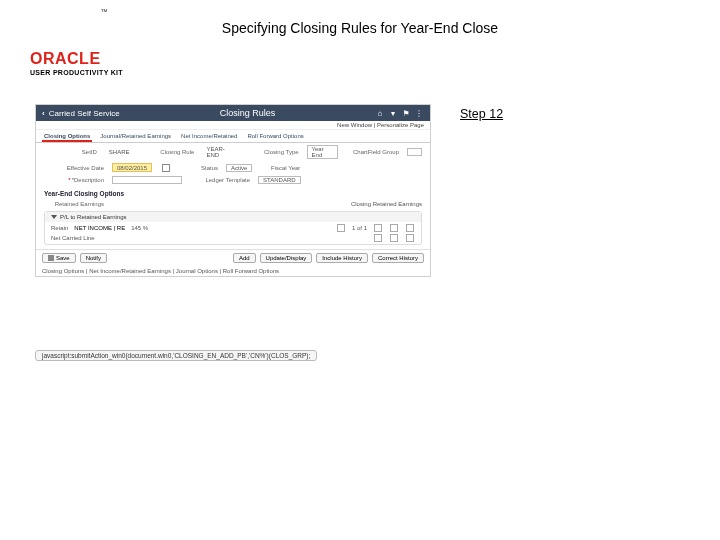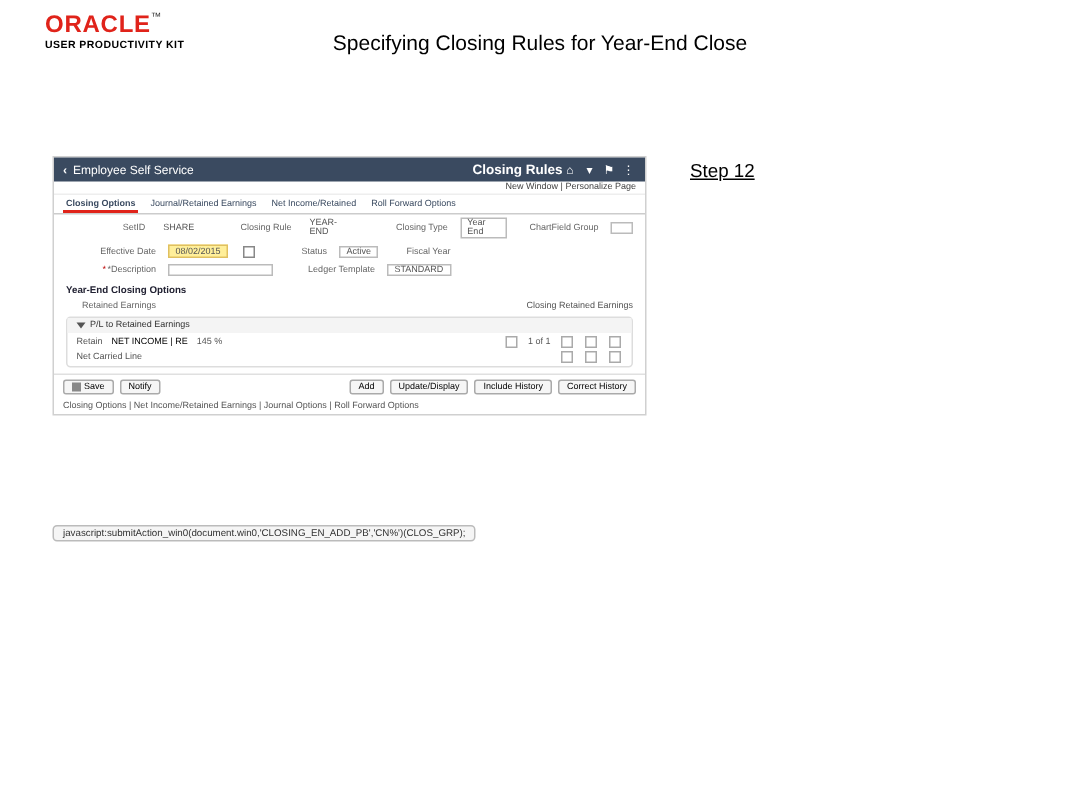--- a/index.html
+++ b/index.html
@@ -1,36 +1,36 @@
 <!DOCTYPE html>
 <html><head>
 <meta charset="utf-8">
 <style>
   * { box-sizing: border-box; margin: 0; padding: 0; }
   body { width: 720px; height: 540px; background: #fff; font-family: Arial, Helvetica, sans-serif; position: relative; }
 
   
   .logo-block { position: absolute; top: 8px; left: 30px; }
-  .logo-oracle { color: #e0231a; font-weight: bold; font-size: 16px; letter-spacing: 0.5px; display: inline-block; }
+  .logo-oracle { color: #e0231a; font-weight: bold; font-size: 16px; letter-spacing: 0.5px; display: inline-block; margin-top: 42px; }
   .logo-tm { font-size: 7px; vertical-align: top; color: #333; }
   .logo-sub { color: #000; font-size: 7px; font-weight: bold; letter-spacing: 0.3px; margin-top: 1px; }
 
   
   .doc-title { position: absolute; top: 20px; left: 0; width: 720px; text-align: center; font-size: 14px; color: #000000; }
 
   
   .instructions { position: absolute; top: 106px; left: 460px; width: 230px; font-size: 12.5px; color: #000; line-height: 1.35; text-decoration: underline; }
   .step-label { margin-bottom: 24px; }
   .bold { font-weight: bold; }
 
   
   .shot { position: absolute; top: 104px; left: 35px; width: 396px; border: 1px solid #d0d0d0; background: #fff; }
   .shot-titlebar { background: #3a4a60; color: #fff; height: 16px; display: flex; align-items: center; font-size: 8px; padding: 0 6px; }
   .shot-titlebar .back { font-weight: bold; margin-right: 4px; }
-  .shot-titlebar .tb-title { flex: 1; text-align: right; font-weight: bold; font-size: 9px; }
+  .shot-titlebar .tb-title { flex: 1; text-align: center; font-weight: normal; font-size: 9px; }
   .shot-titlebar .tb-icons { display: flex; gap: 3px; }
   .tb-icon { width: 10px; height: 10px; display: inline-flex; align-items: center; justify-content: center; font-size: 8px; color: #fff; }
 
   .shot-crumb { font-size: 6px; color: #444; text-align: right; padding: 1px 6px; border-bottom: 1px solid #eee; }
   .shot-crumb b { font-weight: normal; }
 
   .shot-tabs { display: flex; gap: 6px; padding: 2px 6px 0 6px; font-size: 6px; border-bottom: 1px solid #ccc; }
   .shot-tab { padding: 1px 2px; color: #3a4a60; }
   .shot-tab.active { border-bottom: 2px solid #e0231a; font-weight: bold; }
 
@@ -72,21 +72,21 @@
 
 <div class="doc-title">Specifying Closing Rules for Year-End Close</div>
 
 <div class="instructions">
   <div class="step-label">Step 12</div>
 </div>
 
 <div class="shot">
   <div class="shot-titlebar">
     <span class="back">‹</span>
-    <span>Employee Self Service</span>
+    <span>Carried Self Service</span>
     <span class="tb-title">Closing Rules</span>
     <span class="tb-icons">
       <span class="tb-icon">⌂</span>
       <span class="tb-icon">▾</span>
       <span class="tb-icon">⚑</span>
       <span class="tb-icon">⋮</span>
     </span>
   </div>
   <div class="shot-crumb"><b>New Window | Personalize Page</b></div>
 

